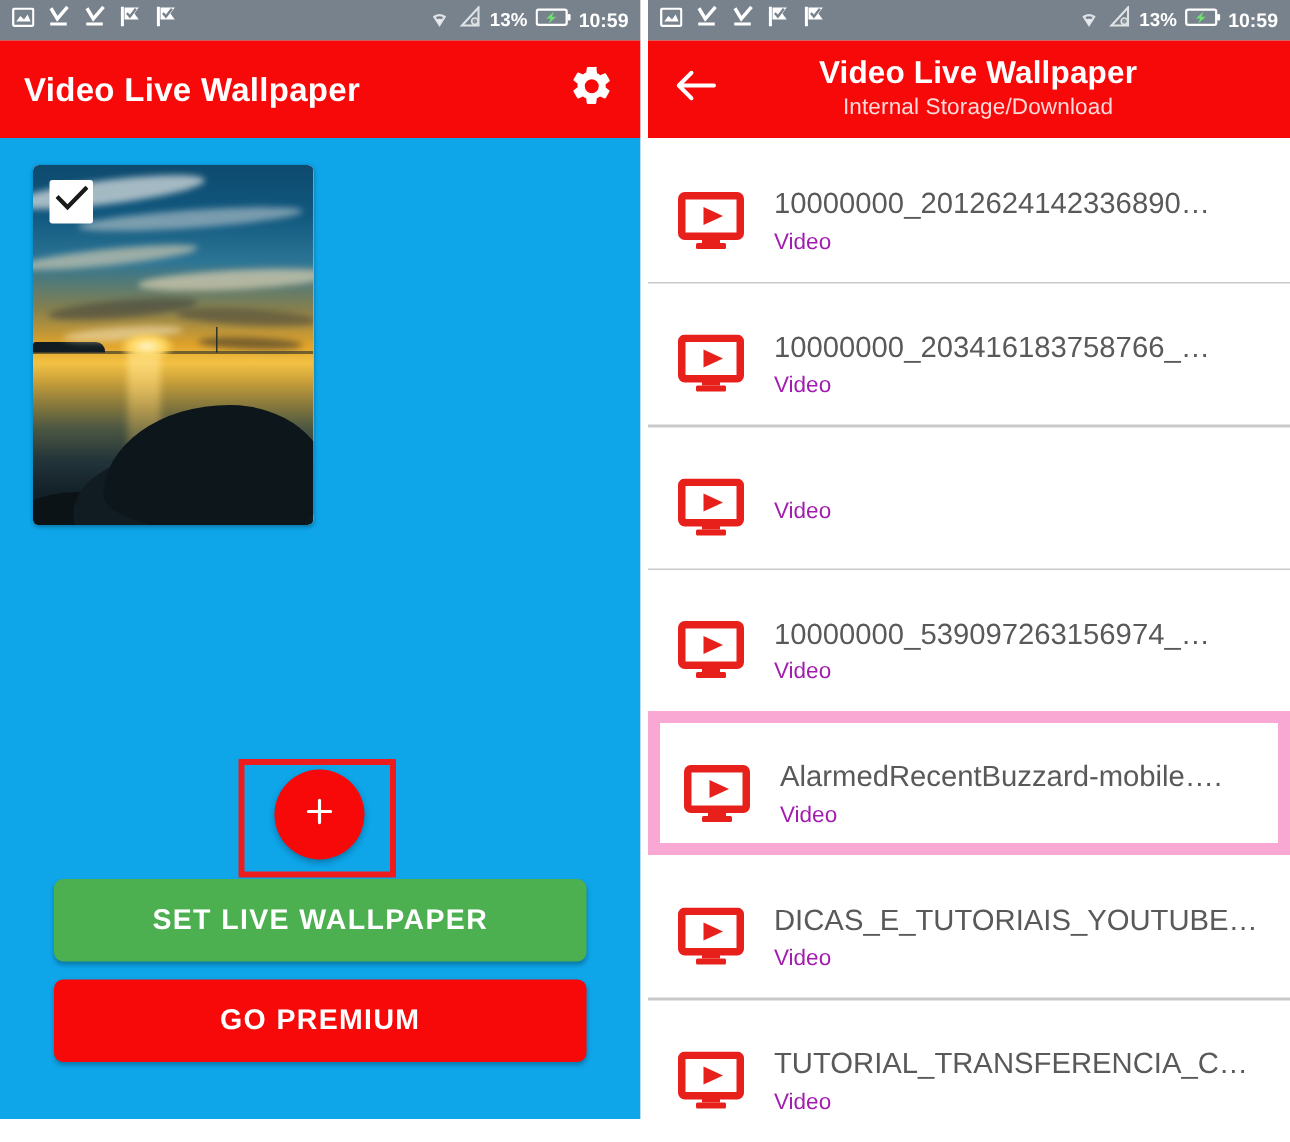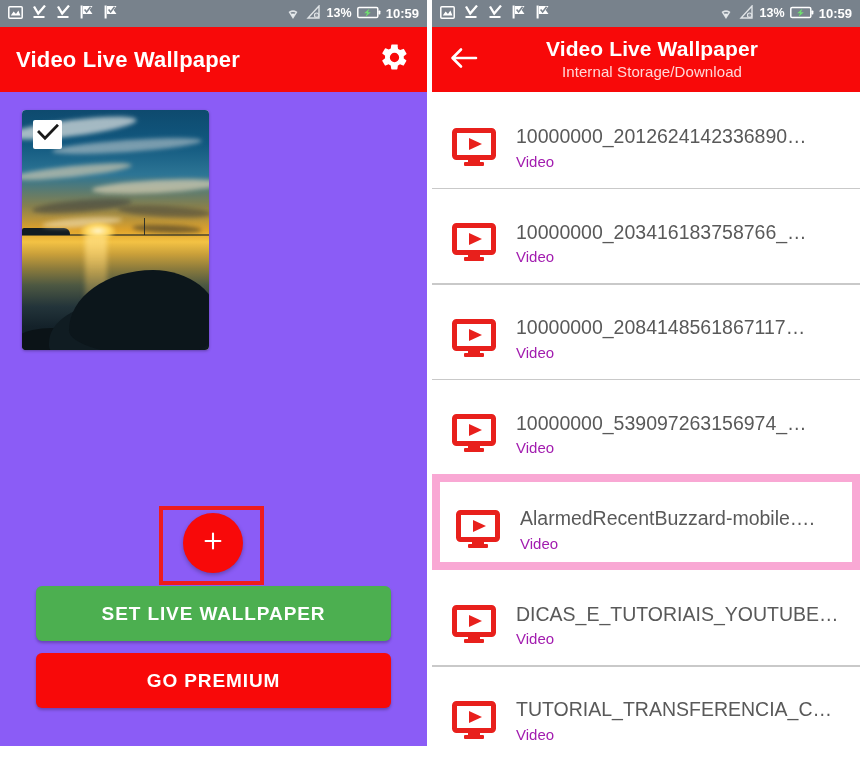--- a/index.html
+++ b/index.html
@@ -134,21 +134,21 @@
     font-size: 15px;
     line-height: 1.3;
     margin-top: 1px;
     letter-spacing: 0.1px;
   }
 
   
   .left-body {
     position: relative;
     height: calc(761px - 27px - 65px);
-    background: #8b5cf6;
+    background: #0ea5e9;
   }
 
   .thumb-card {
     position: absolute;
     left: 22px;
     top: 18px;
     width: 187px;
     height: 240px;
     background: #ffffff;
     border-radius: 4px;
@@ -613,21 +613,20 @@
       <div class="file-row">
         <div class="file-icon">
           <svg width="44" height="40" viewBox="0 0 44 40">
               <rect x="2.5" y="2.5" width="39" height="27" rx="2" fill="none" stroke="#e8201c" stroke-width="5"></rect>
               <path d="M17 10 L30 16 L17 22 Z" fill="#e8201c"></path>
               <rect x="16" y="29" width="12" height="5" fill="#e8201c"></rect>
               <rect x="12" y="34" width="20" height="4" rx="1" fill="#e8201c"></rect>
             </svg>
         </div>
         <div class="file-meta">
-          <div class="file-name">10000000_2084148561867117…</div>
           <div class="file-type">Video</div>
         </div>
       </div>
 
       <div class="file-row">
         <div class="file-icon">
           <svg width="44" height="40" viewBox="0 0 44 40">
               <rect x="2.5" y="2.5" width="39" height="27" rx="2" fill="none" stroke="#e8201c" stroke-width="5"></rect>
               <path d="M17 10 L30 16 L17 22 Z" fill="#e8201c"></path>
               <rect x="16" y="29" width="12" height="5" fill="#e8201c"></rect>

